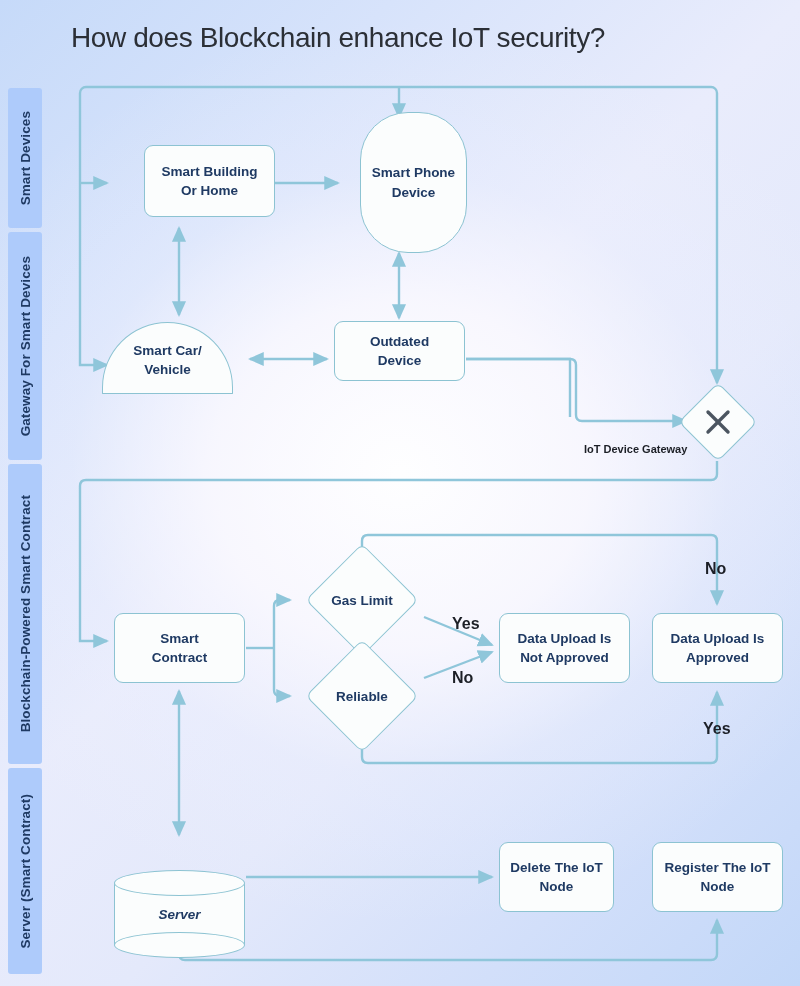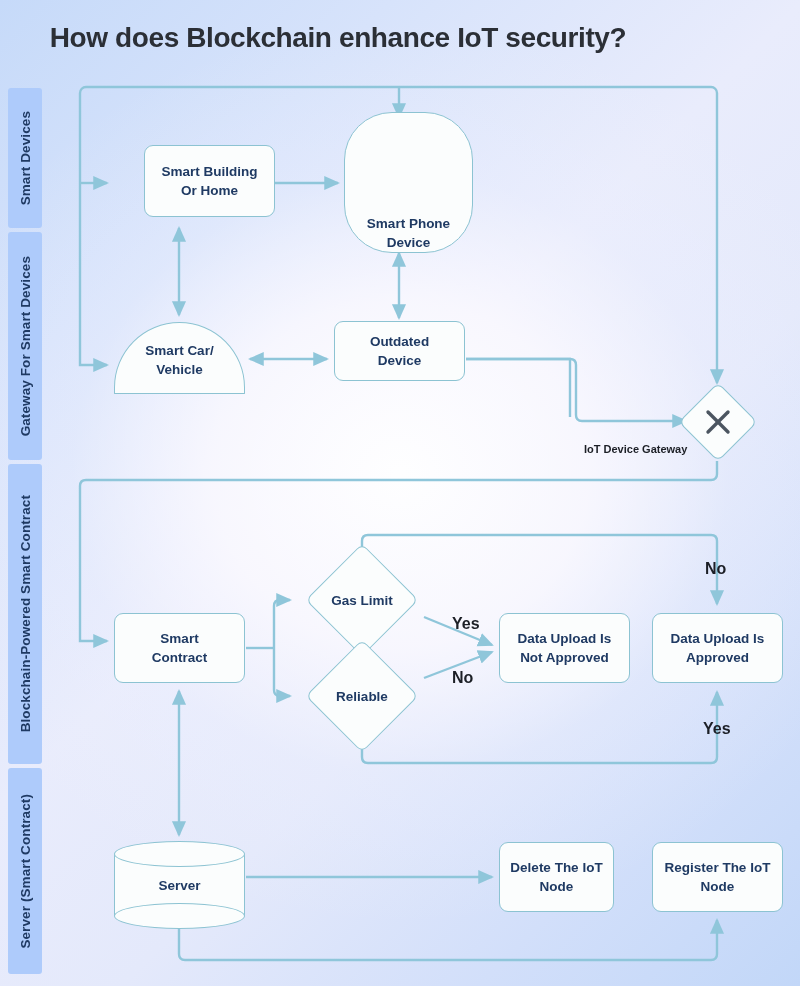--- a/index.html
+++ b/index.html
@@ -25,21 +25,21 @@
   }
 
   
   .title {
     position: absolute;
     left: 0;
     top: 22px;
     width: 676px;
     text-align: center;
     font-size: 28px;
-    font-weight: bold;
+    font-weight: normal;
     letter-spacing: -0.4px;
     color: #2b2f36;
   }
 
   
   .lane {
     position: absolute;
     left: 8px;
     width: 34px;
     background: #aecbfb;
@@ -272,28 +272,28 @@
     <path class="thick" d="M 179 920 L 179 954 Q 179 960 185 960 L 711 960 Q 717 960 717 954 L 717 920" marker-end="url(#ah)"></path>
   </svg>
 
   <div class="node rect" style="left:114px; top:145px; width:131px; height:72px;margin-left:30px;">
     <span class="lbl">
       <span>Smart Building</span><br>
       <span>Or Home</span>
     </span>
   </div>
 
-  <div class="node stadium" style="left:344px; top:112px; width:129px; height:141px;align-items:flex-end;">
+  <div class="node stadium" style="left:360px; top:112px; width:107px; height:141px;">
     <span class="lbl">
       <span>Smart Phone</span><br>
       <span>Device</span>
     </span>
   </div>
 
-  <div class="node dome" style="left:114px; top:322px; width:131px; height:72px;justify-content:center;">
+  <div class="node dome" style="left:102px; top:322px; width:131px; height:72px;justify-content:center;">
     <span class="lbl">
       <span>Smart Car/</span><br>
       <span>Vehicle</span>
     </span>
   </div>
 
   <div class="node rect" style="left:334px; top:321px; width:131px; height:60px;">
     <span class="lbl">
       <span>Outdated</span><br>
       <span>Device</span>
@@ -334,21 +334,21 @@
       <span>Data Upload Is</span><br>
       <span>Approved</span>
     </span>
   </div>
 
   <div class="elabel" style="left:452px; top:615px;">Yes</div>
   <div class="elabel" style="left:705px; top:560px;">No</div>
   <div class="elabel" style="left:452px; top:669px;">No</div>
   <div class="elabel" style="left:703px; top:720px;">Yes</div>
 
-  <div class="cylinder" style="left:114px; top:841px; width:131px; height:88px;">
+  <div class="cylinder" style="left:114px; top:870px; width:131px; height:88px;font-style:italic;">
     <div class="cyl-body"></div>
     <div class="cyl-bottom"></div>
     <div class="cyl-top"></div>
     <div class="cyl-label">Server</div>
   </div>
 
   <div class="node rect" style="left:499px; top:842px; width:115px; height:70px;">
     <span class="lbl">
       <span>Delete The IoT</span><br>
       <span>Node</span>

